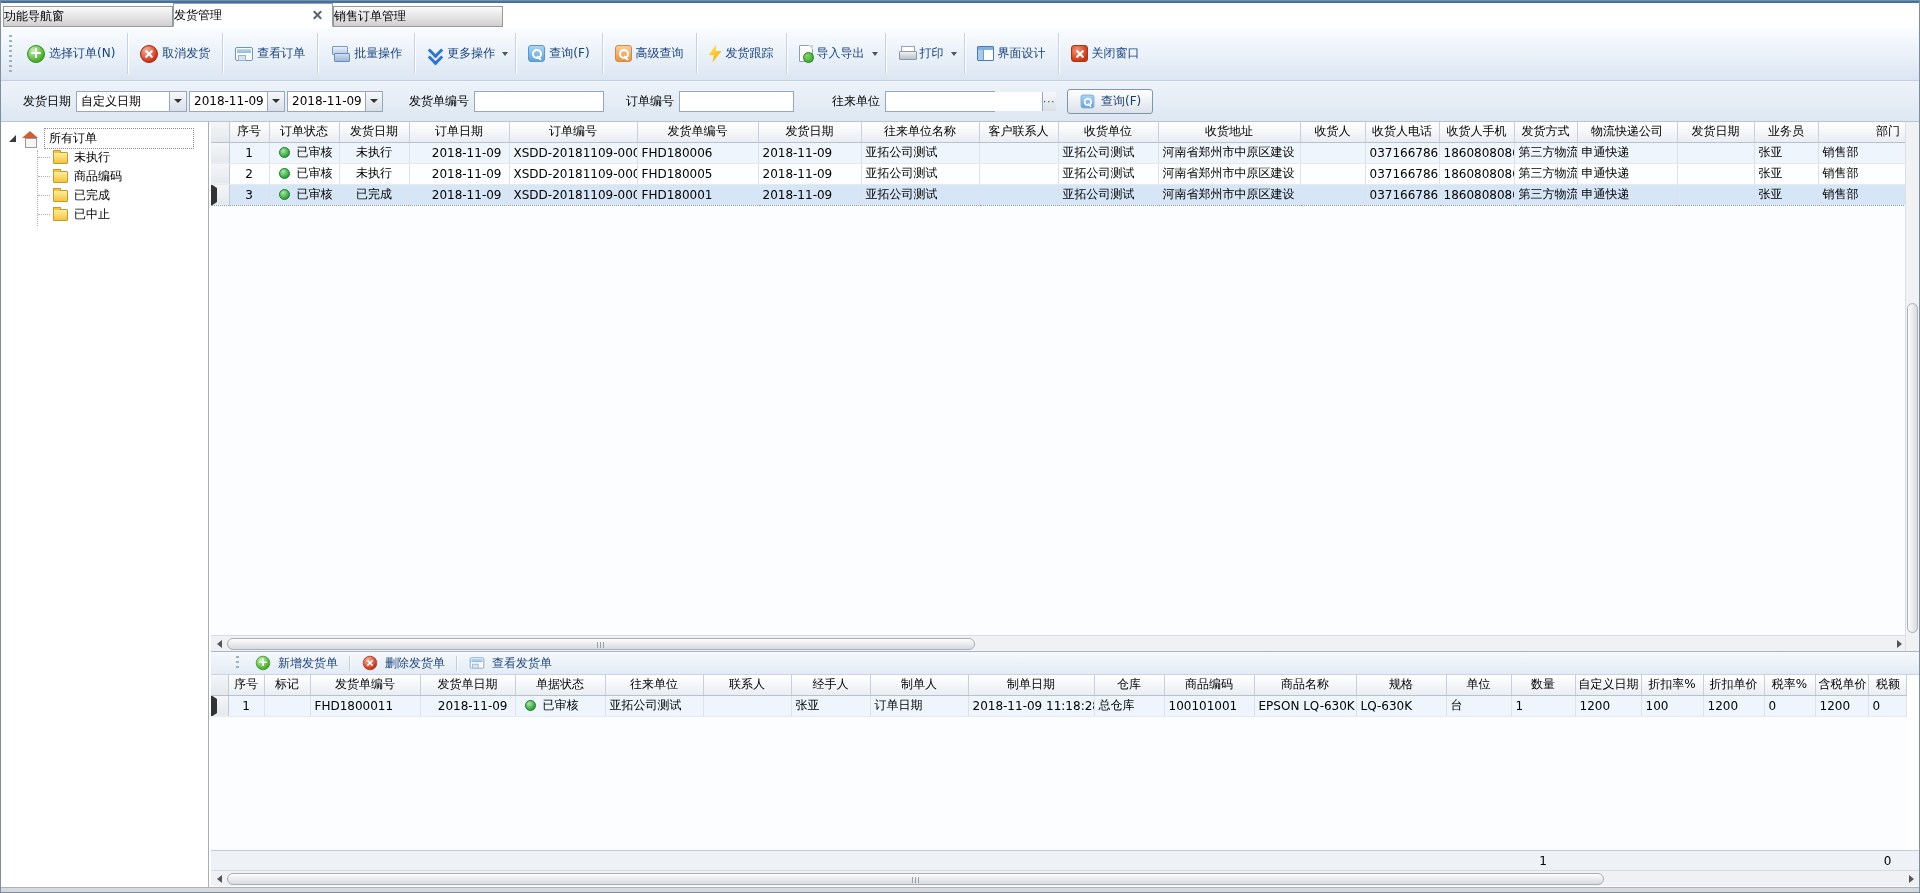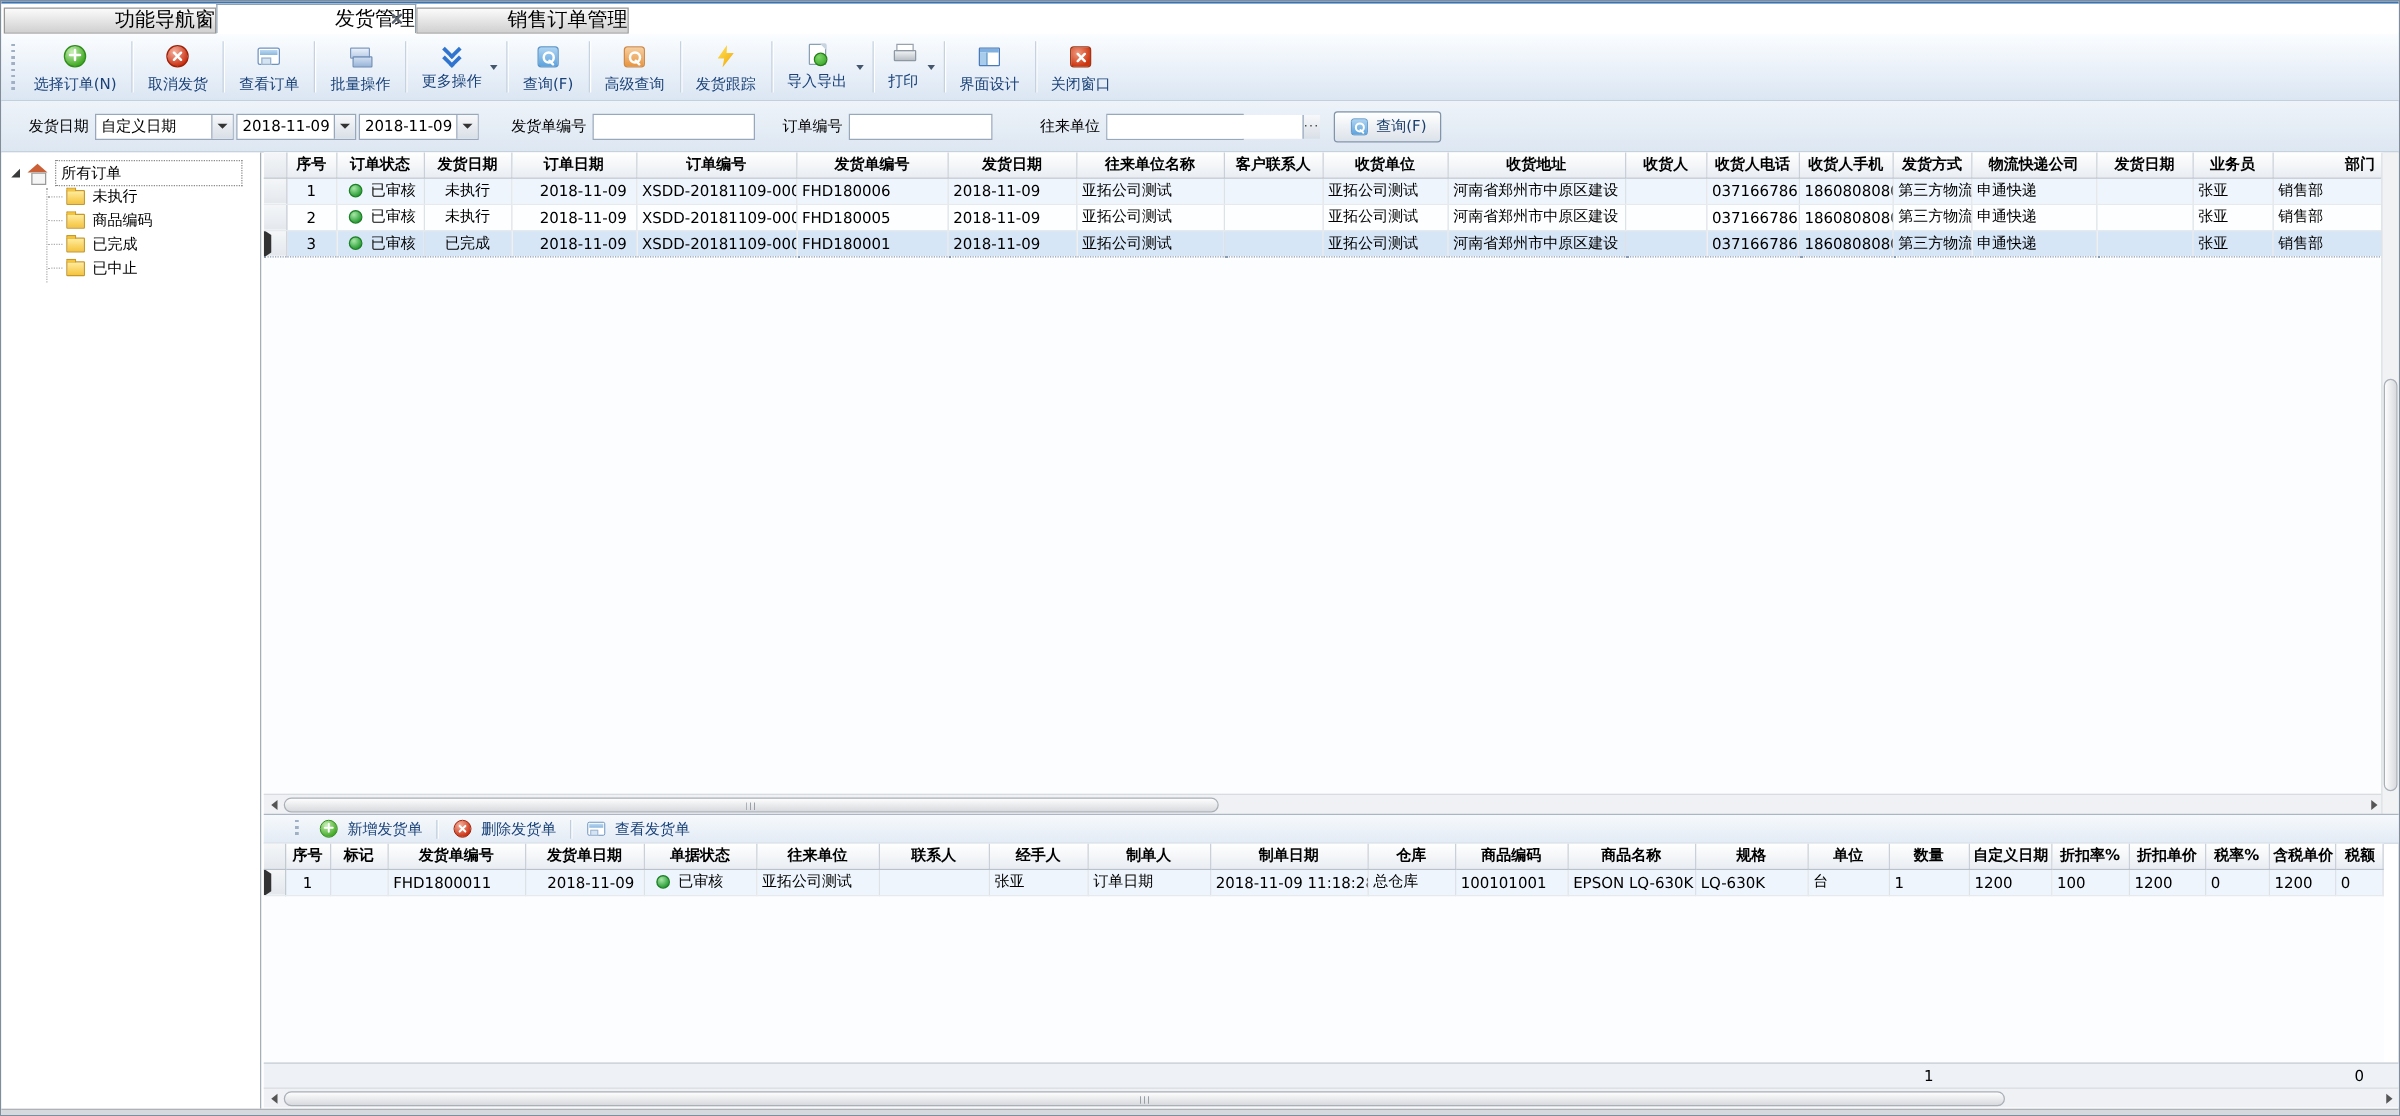--- a/index.html
+++ b/index.html
@@ -3,32 +3,32 @@
 <meta charset="utf-8">
 <style>
   *{box-sizing:border-box;margin:0;padding:0}
   html,body{background:#e8e8e8}
   body{font-family:"DejaVu Sans","Liberation Sans",sans-serif;font-size:12px;color:#000}
   .window{position:relative;width:1920px;height:893px;background:#fff;border:1px solid #7f8d9d;overflow:hidden}
 
   
   .topstrip{position:absolute;top:0;left:0;right:0;height:2px;background:#3c73ad}
   .tabbar{position:absolute;top:2px;left:0;right:0;height:24px;background:#fff;display:flex;padding-left:2px}
-  .tab{position:relative;display:flex;align-items:center;justify-content:flex-end;font-size:16px;cursor:default}
+  .tab{position:relative;display:flex;align-items:center;justify-content:flex-start;font-size:12px;cursor:default}
   .tab.inactive{width:170px;height:21px;margin-top:3px;background:linear-gradient(#fbfbfb,#d0d0d0);border:1px solid #979797}
   .tab.active{width:160px;height:24px;background:#fff;border:1px solid #8fa0b0;border-bottom:1px solid #fff;z-index:2}
   .tab-close{position:absolute;right:9px;top:6px;width:11px;height:11px}
   .tab-close::before,.tab-close::after{content:"";position:absolute;left:0;top:4px;width:11px;height:2px;background:#5d6570;border-radius:1px}
   .tab-close::before{transform:rotate(45deg)}.tab-close::after{transform:rotate(-45deg)}
 
   
   .toolbar{position:absolute;top:26px;left:0;right:0;height:54px;background:linear-gradient(#fbfdff,#dbe6f3);border-bottom:1px solid #c2cfdf;display:flex;align-items:stretch;padding-left:4px}
   .grip{width:3px;margin:8px 4px;background:repeating-linear-gradient(to bottom,#9fb0c4 0 2px,transparent 2px 5px)}
   .tbtn-wrap{display:flex;align-items:center}
-  .tbtn{display:flex;flex-direction:column;align-items:center;justify-content:flex-end;gap:4px;padding:4px 11px;color:#1a4279;white-space:nowrap;cursor:default}
+  .tbtn{display:flex;flex-direction:row;align-items:center;justify-content:space-between;gap:4px;padding:4px 11px;color:#1a4279;white-space:nowrap;cursor:default}
   .ticon{height:20px;display:flex;align-items:center;justify-content:center}
   .tsep{width:1px;background:#c6d2e0;box-shadow:1px 0 0 #fff;margin:6px 1px}
   .drop{width:0;height:0;border-left:3px solid transparent;border-right:3px solid transparent;border-top:4px solid #44566b;margin:0 6px 0 -4px}
 
   .ic{position:relative;display:inline-block}
   .ic-add{width:18px;height:18px;border-radius:50%;background:radial-gradient(circle at 35% 28%,#c9f0b8,#45ab27 72%);border:1px solid #2f8c1b}
   .ic-add::before{content:"";position:absolute;left:3px;top:6px;width:10px;height:2px;background:#fff;border-radius:1px}
   .ic-add::after{content:"";position:absolute;left:7px;top:2px;width:2px;height:10px;background:#fff;border-radius:1px}
   .ic-del{width:18px;height:18px;border-radius:50%;background:radial-gradient(circle at 35% 28%,#f6b3a0,#c93012 75%);border:1px solid #9e2108}
   .ic-del::before,.ic-del::after{content:"";position:absolute;left:3px;top:7px;width:10px;height:2px;background:#fff;border-radius:1px}
@@ -85,21 +85,21 @@
   .home::before{content:"";position:absolute;left:1px;top:0;width:0;height:0;border-left:8px solid transparent;border-right:8px solid transparent;border-bottom:7px solid #cb5f35}
   .home::after{content:"";position:absolute;left:4px;top:7px;width:10px;height:8px;background:#f5f5f5;border:1px solid #9a9a9a}
   .tree-item{display:flex;align-items:center;gap:6px;height:19px;padding-left:52px;position:relative}
   .tree-item::before{content:"";position:absolute;left:37px;top:9px;width:12px;border-top:1px dotted #b0b0b0}
   .folder{width:15px;height:12px;background:linear-gradient(#ffec9e,#f5c43d);border:1px solid #c6992b;border-radius:1px;position:relative;flex:none}
   .folder::before{content:"";position:absolute;top:-3px;left:-1px;width:6px;height:2px;background:#f5c43d;border:1px solid #c6992b;border-bottom:none;border-radius:1px 1px 0 0}
 
   
   .main-grid-region{position:absolute;left:210px;top:121px;width:1696px;height:513px;background:#fcfdfe}
   table.grid{border-collapse:collapse;table-layout:fixed;width:1696px;background:#fff}
-  .grid th{height:20px;background:linear-gradient(#ffffff,#e9edf2);border-right:1px solid #c9d0d9;border-bottom:1px solid #b9c2cc;font-weight:bold;text-align:center;overflow:hidden;white-space:nowrap;padding:0 3px}
+  .grid th{height:20px;background:linear-gradient(#ffffff,#e9edf2);border-right:1px solid #c9d0d9;border-bottom:1px solid #b9c2cc;font-weight:normal;text-align:center;overflow:hidden;white-space:nowrap;padding:0 3px}
   .grid td{height:21px;border-right:1px solid #dde2e8;border-bottom:1px solid #e6eaef;overflow:hidden;white-space:nowrap;padding:0 4px}
   .grid th:last-child{text-align:right;padding-right:6px}
   .grid th.ind,.grid td.ind{background:linear-gradient(#f4f6f8,#e4e8ed);border-right:1px solid #c2cad2;padding:0}
   tr.odd td{background:#eef5fc}
   tr.even td{background:#fdfeff}
   tr.selected td{background:#d6e6f7;border-top:1px dotted #8a9ab0;border-bottom:1px dotted #8a9ab0}
   .rarr{width:0;height:0;border-top:4px solid transparent;border-bottom:4px solid transparent;border-left:6px solid #333;margin:0 auto}
   .dot{display:inline-block;width:11px;height:11px;border-radius:50%;background:radial-gradient(circle at 35% 30%,#a8e8a8,#2a9d35 75%);border:1px solid #1d7f27;margin-right:7px;vertical-align:-2px}
   .mg td:nth-child(2){text-align:center}
   .mg td:nth-child(3){padding-left:9px}

